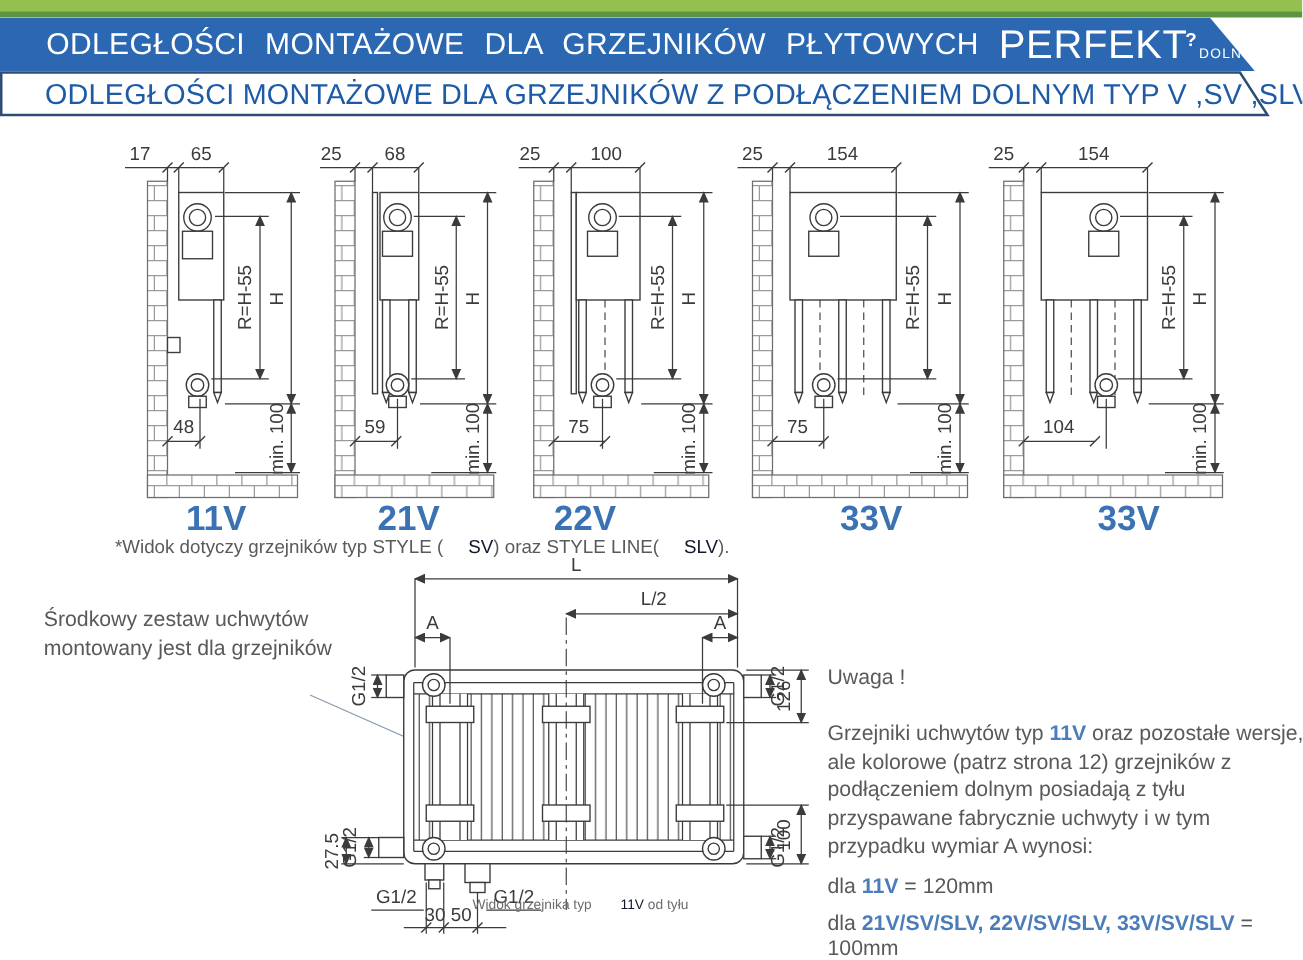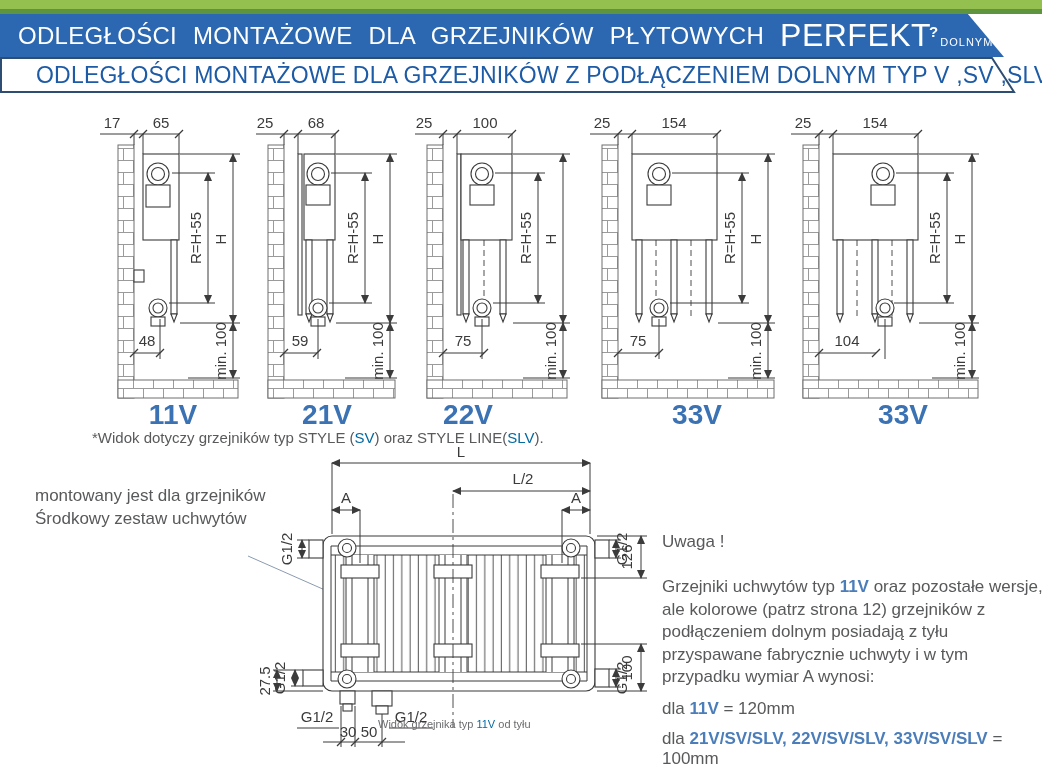--- a/index.html
+++ b/index.html
@@ -3,21 +3,21 @@
 <meta charset="utf-8">
 <style>
   html,body{margin:0;padding:0;background:#fff;}
   #page{position:relative;width:1042px;height:768px;background:#ffffff;overflow:hidden;
         font-family:"Liberation Sans",sans-serif;}
   
   #green-light{position:absolute;left:0;top:0;width:1042px;height:9px;background:#93c04f;}
   #green-dark{position:absolute;left:0;top:9px;width:1042px;height:5px;background:#5e9440;}
   #blue-bar{position:absolute;left:0;top:14px;width:1004px;height:43px;background:#2b68b1;
             clip-path:polygon(0 0,96.4% 0,100% 100%,0 100%);
-            display:flex;align-items:center;padding-left:18px;box-sizing:border-box;}
+            display:flex;align-items:center;padding-left:37px;box-sizing:border-box;}
   #bar-title{color:#fff;font-size:24px;font-weight:500;word-spacing:9px;letter-spacing:.3px;white-space:nowrap;}
   #brand{margin-left:16px;color:#fff;white-space:nowrap;}
   #brand-name{font-size:32px;font-weight:normal;letter-spacing:.5px;}
   #brand-mark{font-size:15px;font-weight:bold;position:relative;top:-9px;left:-2px;}
   #brand-sys{font-size:11px;letter-spacing:1px;}
   #banner-svg{position:absolute;left:0;top:56px;}
   #banner-text{position:absolute;left:36px;top:62px;color:#1d5ba6;font-size:23px;font-weight:500;
                letter-spacing:.2px;white-space:nowrap;}
   
   svg{position:absolute;overflow:visible;}
@@ -26,21 +26,21 @@
   svg .wfn{fill:#fff;stroke:none;}
   svg .brick{fill:url(#brick);stroke:#6e6e6e;stroke-width:1;}
   svg .fins{fill:url(#fins);stroke:none;}
   svg .tick{stroke-width:1.2;}
   svg .cl{stroke-dasharray:14 4 3 4;stroke-width:.9;}
   svg .dash{stroke-dasharray:6 4;stroke-width:.9;}
   svg text{font-family:"Liberation Sans",sans-serif;}
   .dim{font-size:15px;fill:#3b3b3b;text-anchor:middle;}
   .type{font-size:28px;font-weight:bold;fill:#3a72b4;text-anchor:middle;}
   
-  .blue{color:#0369a1;}
+  .blue{color:#0f172a;margin-left:20px;}
   .bluebold{color:#4a7db9;font-weight:bold;}
   #star-note{position:absolute;left:92px;top:429px;font-size:15px;color:#595a5c;}
   #bracket-note{position:absolute;left:35px;top:484px;width:300px;font-size:17px;line-height:1.38;color:#58595b;}
   #rear-caption{position:absolute;left:378px;top:718px;font-size:11px;color:#6b6c6e;}
   #notice{position:absolute;left:662px;top:532px;width:382px;font-size:17px;color:#58595b;}
   #notice-title{margin-bottom:24px;}
   #notice-p{line-height:1.33;}
   .rule{margin-top:10px;}
 </style>
 </head>
@@ -325,22 +325,22 @@
     <text class="dim" x="192" y="127" transform="rotate(-90 192 127)">H</text>
     <text class="dim" x="192" y="239" transform="rotate(-90 192 239)">min. 100</text>
     <text class="type" x="130" y="312">33V</text>
   </svg>
 
   <div id="star-note">
     <span>*Widok dotyczy grzejników typ STYLE (</span><span class="blue">SV</span><span>) oraz STYLE LINE(</span><span class="blue">SLV</span><span>).</span>
   </div>
 
   <div id="bracket-note">
+    <div>Środkowy zestaw uchwytów</div>
     <div>montowany jest dla grzejników</div>
-    <div>Środkowy zestaw uchwytów</div>
   </div>
 
   <svg style="left:240px;top:548px" width="230" height="110">
     <line x1="8" y1="8" x2="223" y2="103" style="stroke:#8a9bb0"></line>
   </svg>
 
   <svg style="left:265px;top:448px" width="415" height="302">
     <g>
       <rect class="wf" x="58" y="88" width="272" height="155" rx="9"></rect>
       <rect class="fins" x="66" y="107" width="256" height="117"></rect>

